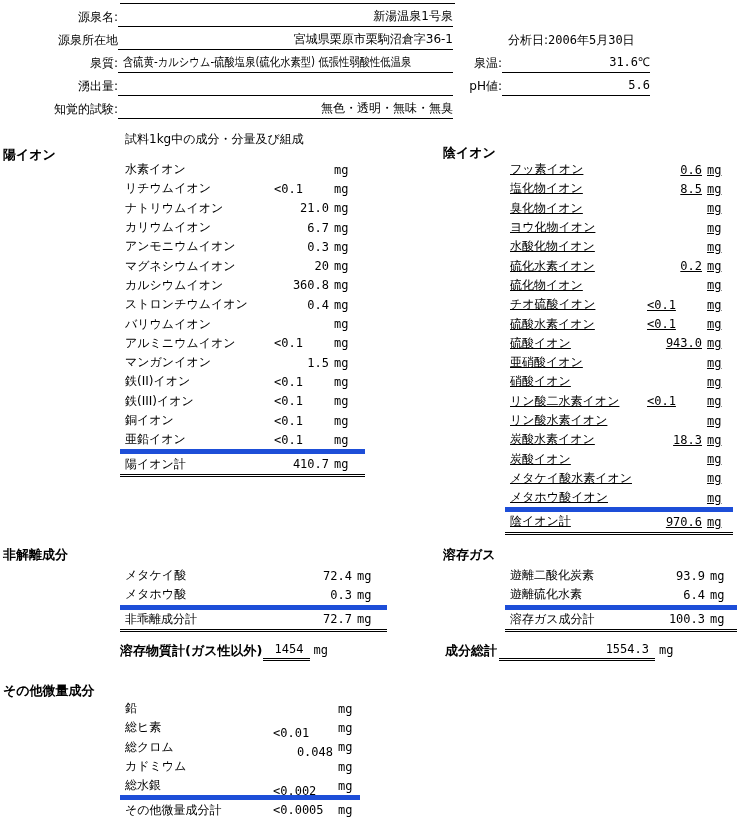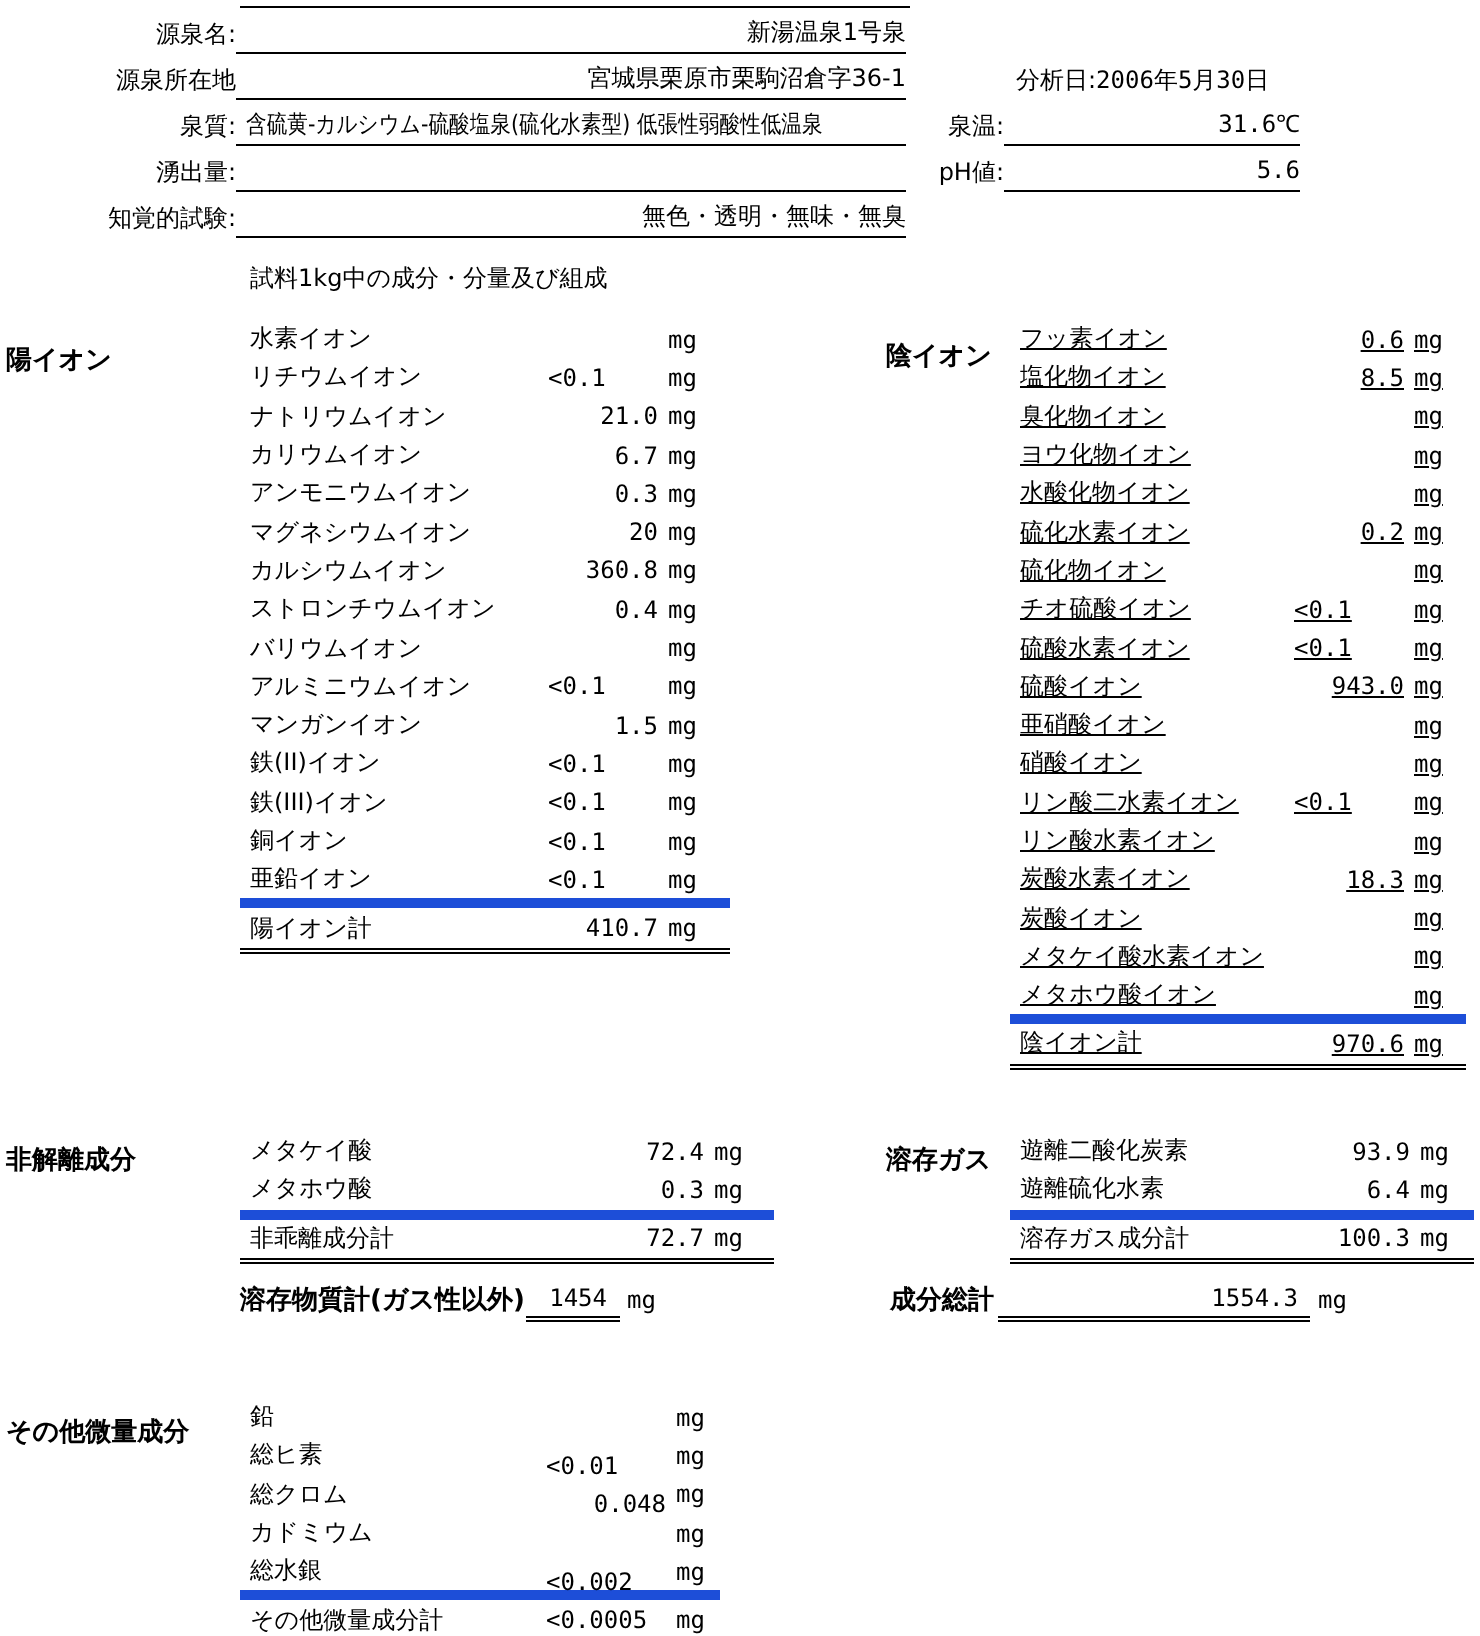--- a/index.html
+++ b/index.html
@@ -10,21 +10,21 @@
   .topline{position:absolute;left:120px;top:3px;width:335px;border-top:1px solid #000;}
   .hrow{position:absolute;display:flex;align-items:flex-end;height:21px;}
   .hlabel{display:inline-block;width:118px;text-align:right;line-height:20px;white-space:nowrap;}
   .hval{display:inline-block;width:330px;padding-left:5px;border-bottom:1px solid #000;
         line-height:20px;white-space:nowrap;overflow:hidden;text-align:right;}
   .plain-label,.plain-value{line-height:20px;white-space:nowrap;}
   .shrink{display:inline-block;transform:scaleX(0.86);transform-origin:0 100%;white-space:nowrap;}
   .num{font-family:"DejaVu Sans Mono",monospace;}
 
   
-  .sect{position:absolute;font-weight:bold;font-size:13px;white-space:nowrap;margin-top:25px;}
+  .sect{position:absolute;font-weight:bold;font-size:13px;white-space:nowrap;}
   .sample-title{position:absolute;left:125px;top:131px;white-space:nowrap;}
 
   
   .tbl{position:absolute;}
   .row{display:flex;align-items:center;height:19.3px;}
   .lbl{flex:1;padding-left:5px;white-space:nowrap;overflow:hidden;}
   .val{width:55px;text-align:right;font-family:"DejaVu Sans Mono",monospace;white-space:nowrap;}
   .val.lt{text-align:left;padding-left:4px;}
   .unit{width:26px;padding-left:5px;font-family:"DejaVu Sans Mono",monospace;}
   .items .row:last-child{border-bottom:5px solid #1d4ed8;}

